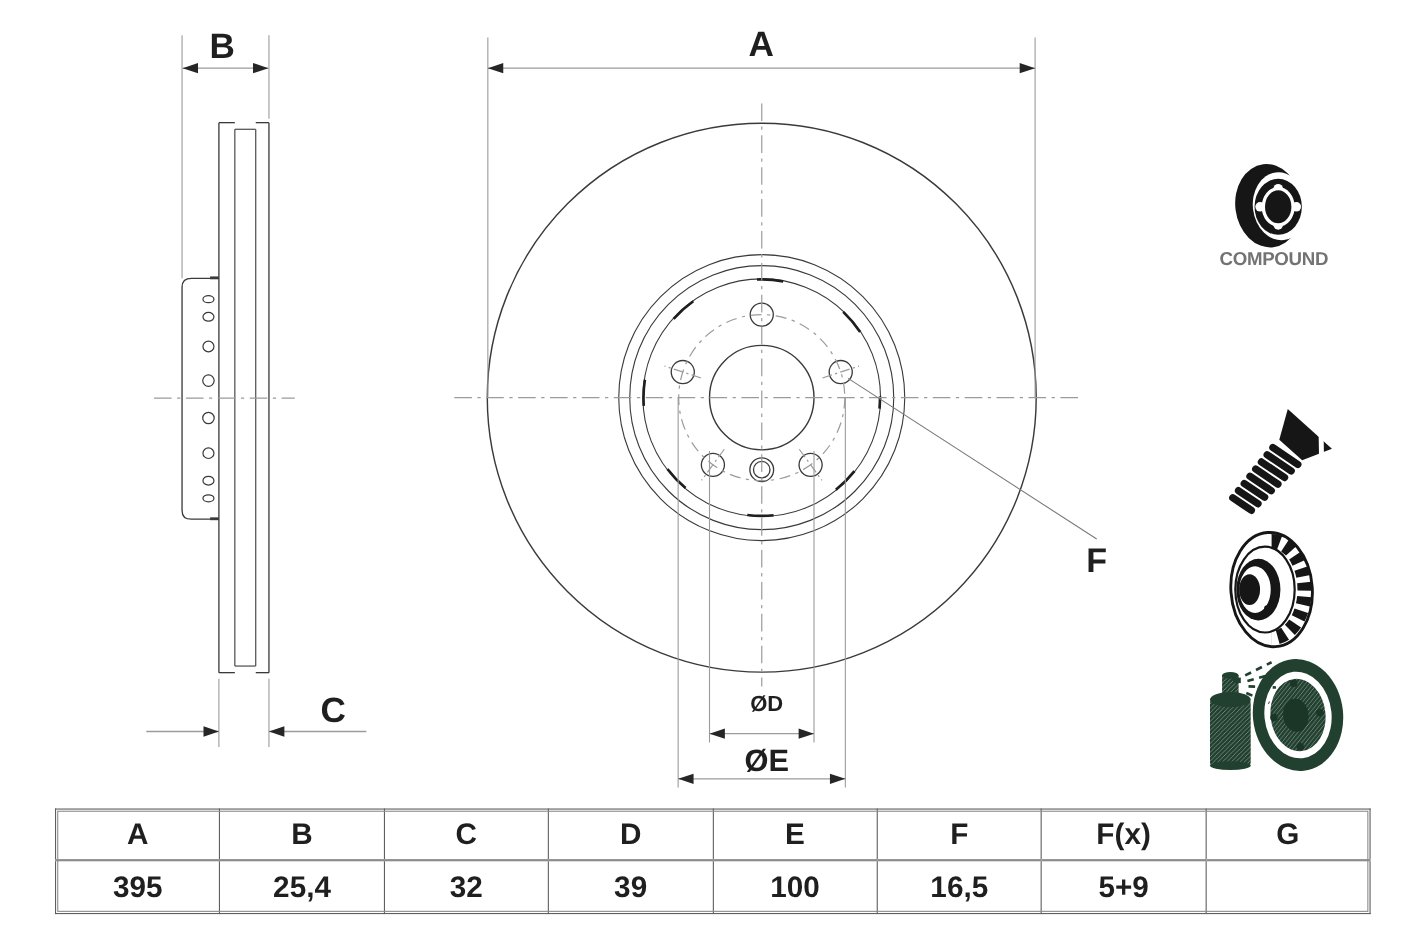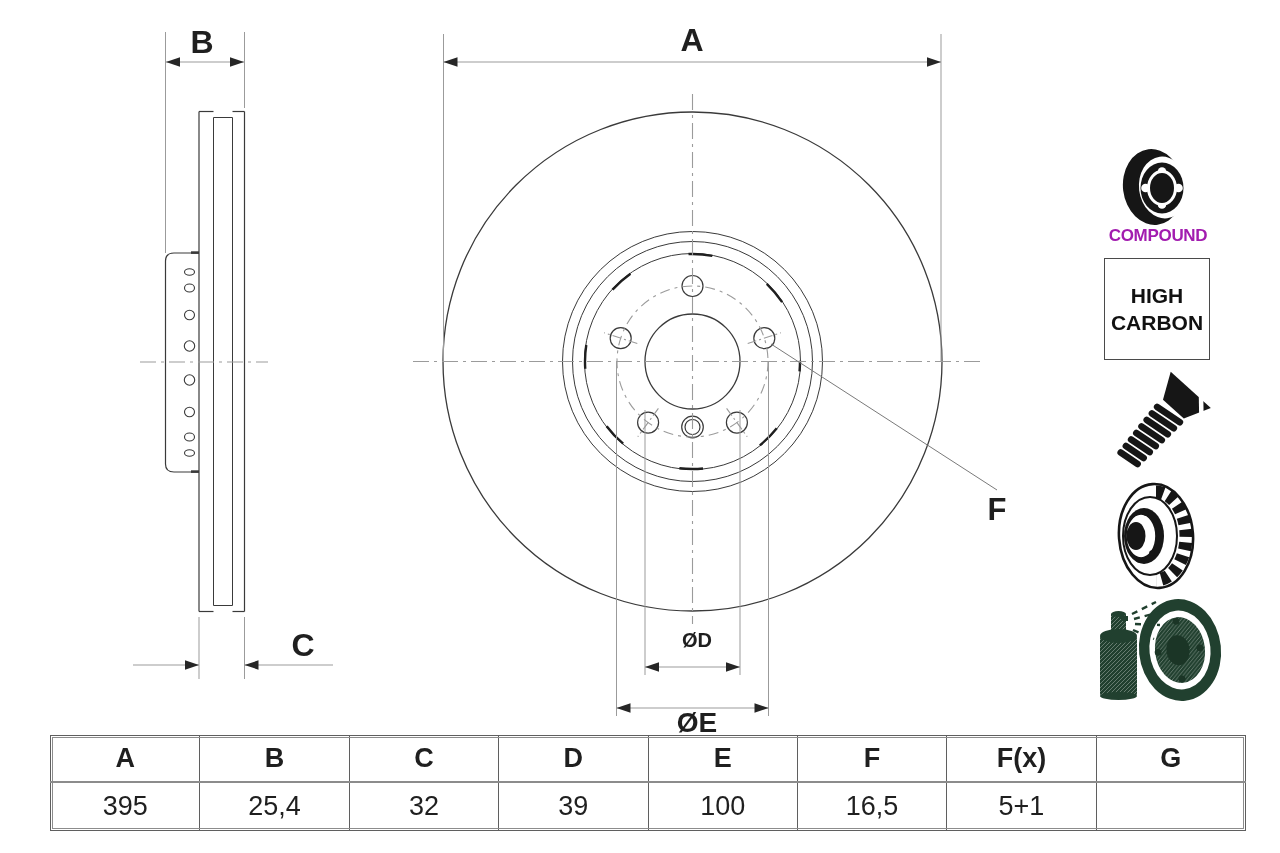--- a/index.html
+++ b/index.html
@@ -10,44 +10,44 @@
   .drawing-svg{position:absolute;left:0;top:0;}
   .dim-label{
     position:absolute;font-weight:600;color:#1f1f1f;text-align:center;
     font-family:"Liberation Sans",sans-serif;line-height:1.05;
   }
   .lbl-b{left:180px;top:26px;width:44px;font-size:32px;}
   .lbl-a{left:670px;top:24px;width:44px;font-size:32px;}
   .lbl-c{left:281px;top:629px;width:44px;font-size:32px;}
   .lbl-f{left:975px;top:494px;width:44px;font-size:31px;}
   .lbl-d{left:660px;top:630px;width:74px;font-size:20px;}
-  .lbl-e{left:660px;top:708px;width:74px;font-size:28px;}
+  .lbl-e{left:660px;top:677px;width:74px;font-size:28px;}
   .icon-abs{position:absolute;}
   .compound-label{
     position:absolute;left:1096px;top:226px;width:124px;text-align:center;
-    font-size:17px;font-weight:700;color:#a21caf;letter-spacing:-0.3px;
+    font-size:17px;font-weight:700;color:#737373;letter-spacing:-0.3px;
   }
   .high-carbon-box{
     position:absolute;left:1104px;top:258px;width:104px;height:100px;
     border:1.5px solid #4a4a4a;background:#ffffff;
     display:flex;flex-direction:column;align-items:center;justify-content:center;
   }
   .high-carbon-box span{
     font-size:21px;font-weight:700;color:#111;line-height:27px;
   }
   .spec-table{
     position:absolute;left:50px;top:735px;width:1196px;
     border-collapse:collapse;table-layout:fixed;background:#fff;
   }
   .spec-table th,.spec-table td{
     border:1px solid #5f5f5f;text-align:center;color:#1f1f1f;
     font-family:"Liberation Sans",sans-serif;padding:0;
   }
   .spec-table th{height:45px;font-size:27px;font-weight:700;border-bottom:2.5px solid #8c8c8c;}
-  .spec-table td{height:47px;font-size:27px;font-weight:400;}
+  .spec-table td{height:47px;font-size:27px;font-weight:700;}
   .spec-table{border:1.5px solid #4f4f4f;outline:0.5px solid #8c8c8c;outline-offset:-3px;}
 </style>
 </head>
 <body>
 
 <div class="canvas">
 
   <svg class="drawing-svg" width="1280" height="735" viewBox="0 0 1280 735">
 
     <g stroke="#3a3a3a" fill="none" stroke-width="1.2">
@@ -171,24 +171,20 @@
     <ellipse cx="50.5" cy="40.5" rx="24.5" ry="31" fill="#ffffff" transform="rotate(-7 50.5 40.5)"></ellipse>
     <ellipse cx="49" cy="41" rx="21.5" ry="25.5" fill="#161616"></ellipse>
     <circle cx="49" cy="24.5" r="4.3" fill="#ffffff"></circle>
     <circle cx="49" cy="57.5" r="4.3" fill="#ffffff"></circle>
     <circle cx="32.5" cy="41" r="4.3" fill="#ffffff"></circle>
     <circle cx="65.5" cy="41" r="4.3" fill="#ffffff"></circle>
     <ellipse cx="49" cy="41" rx="13.5" ry="16.5" fill="#161616" stroke="#ffffff" stroke-width="3"></ellipse>
   </svg>
   <div class="compound-label">COMPOUND</div>
 
-  <div class="high-carbon-box">
-    <span>HIGH</span>
-    <span>CARBON</span>
-  </div>
 
   <svg class="icon-abs" style="left:1098px;top:368px;" width="120" height="112" viewBox="0 0 120 112">
     <g transform="translate(62,56) rotate(42)">
       <polygon points="-27,-46 27,-46 14,-20 -14,-20" fill="#161616"></polygon>
       <line x1="12" y1="-48" x2="26" y2="-33" stroke="#ffffff" stroke-width="4.5"></line>
       <g fill="#161616">
         <rect x="-17" y="-16" width="34" height="6.6" rx="3.3" transform="rotate(-8 0 -12.7)"></rect>
         <rect x="-16.5" y="-7.6" width="33" height="6.6" rx="3.3" transform="rotate(-8 0 -4.3)"></rect>
         <rect x="-16" y="0.8" width="32" height="6.6" rx="3.3" transform="rotate(-8 0 4.1)"></rect>
         <rect x="-15.5" y="9.2" width="31" height="6.6" rx="3.3" transform="rotate(-8 0 12.5)"></rect>
@@ -262,19 +258,19 @@
       </tr>
     </thead>
     <tbody>
       <tr>
         <td>395</td>
         <td>25,4</td>
         <td>32</td>
         <td>39</td>
         <td>100</td>
         <td>16,5</td>
-        <td>5+1</td>
+        <td>5+9</td>
         <td></td>
       </tr>
     </tbody>
   </table>
 
 </div>
 
 </body></html>

